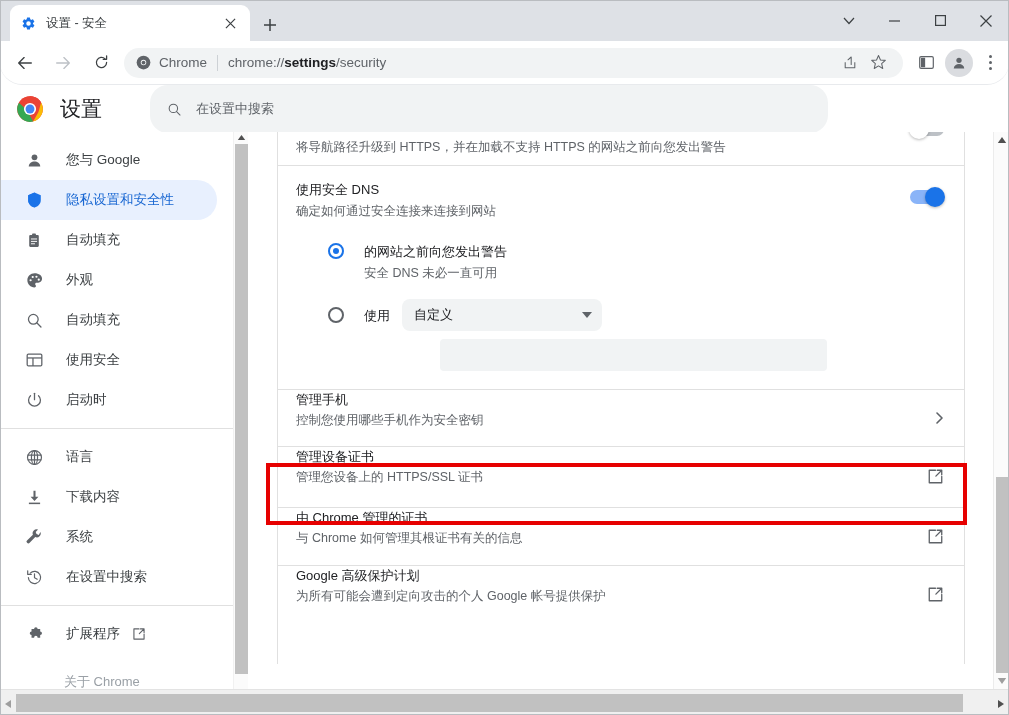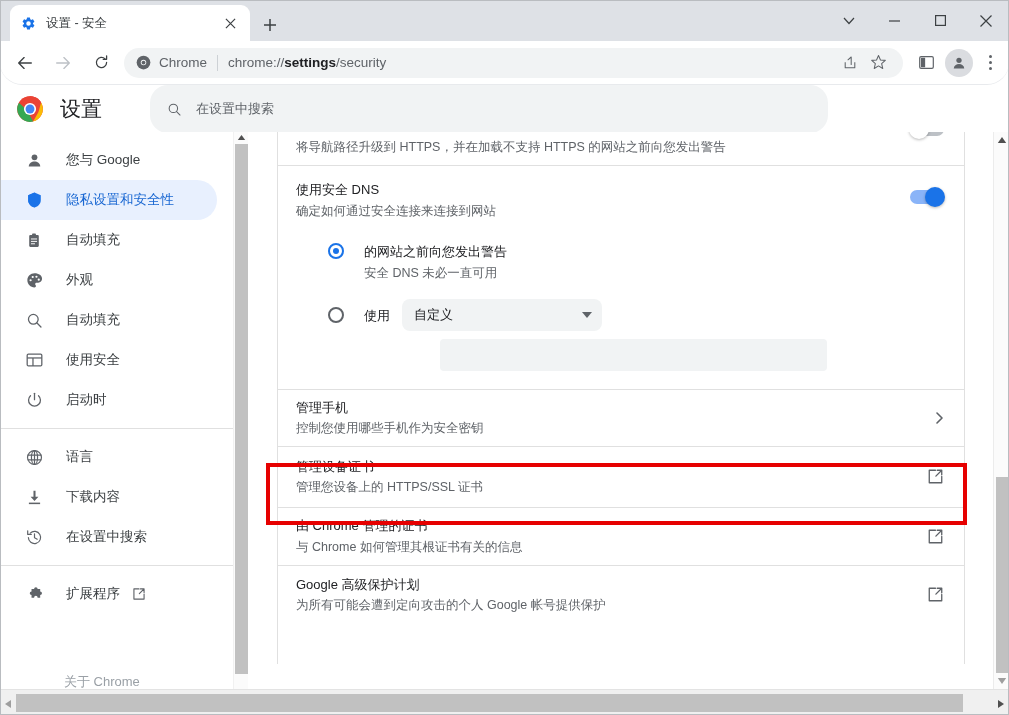--- a/index.html
+++ b/index.html
@@ -129,21 +129,21 @@
   
   .main-scrollpane {
     position:absolute; left:249px; top:0; width:744px; height:557px;
     background:#ffffff; overflow:hidden;
   }
   .card {
     position:absolute; left:28px; top:0px; width:688px; background:#ffffff;
     border-left:1px solid #e0e0e0; border-right:1px solid #e0e0e0;
   }
   .row {
-    position:relative; display:flex; align-items:center; padding:0 20px 0 18px;
+    position:relative; display:flex; padding:0 20px 0 18px;
     border-bottom:1px solid #e0e0e0; min-height:56px;
   }
   .row .texts { flex:1; min-width:0; }
   .row .rt-title { font-size:13px; color:#202124; line-height:1.5; }
   .row .rt-sub { font-size:12.5px; color:#5f6368; line-height:1.5; margin-top:2px;}
   .row .r-action { flex:0 0 auto; margin-left:16px; display:flex;
     align-items:center; justify-content:center; color:#5f6368; }
 
   
   .toggle { width:34px; height:14px; border-radius:7px; position:relative; }
@@ -454,20 +454,28 @@
         <span class="ni-icon">
           <svg width="17" height="17" viewBox="0 0 20 20" fill="currentColor">
             <path d="M8.8 2 H11.2 V9.2 H14.6 L10 14 L5.4 9.2 H8.8 Z"></path>
             <rect x="3.4" y="16" width="13.2" height="1.8"></rect>
           </svg>
         </span>
         <span class="ni-label">下载内容</span>
       </div>
 
 
+      <div class="nav-item">
+        <span class="ni-icon">
+          <svg width="17" height="17" viewBox="0 0 20 20" fill="currentColor">
+            <path d="M17 3.4a4.7 4.7 0 0 1-6.1 6.1 L4.3 16.1a2 2 0 1 1-2.8-2.8 L8.1 6.7A4.7 4.7 0 0 1 14.2 0.6 l-2.8 2.8 1 2.6 2.6 1 Z"></path>
+          </svg>
+        </span>
+        <span class="ni-label">系统</span>
+      </div>
 
       <div class="nav-item">
         <span class="ni-icon">
           <svg width="17" height="17" viewBox="0 0 20 20">
             <path d="M2.8 10a7.2 7.2 0 1 0 2.2-5.2" stroke="currentColor" stroke-width="1.4" fill="none" stroke-linecap="round"></path>
             <path d="M2 2.2 V6.4 H6.2" stroke="currentColor" stroke-width="1.4" fill="none" stroke-linecap="round" stroke-linejoin="round"></path>
             <path d="M10 5.6 V10.2 L13.2 12" stroke="currentColor" stroke-width="1.4" fill="none" stroke-linecap="round"></path>
           </svg>
         </span>
         <span class="ni-label">在设置中搜索</span>

